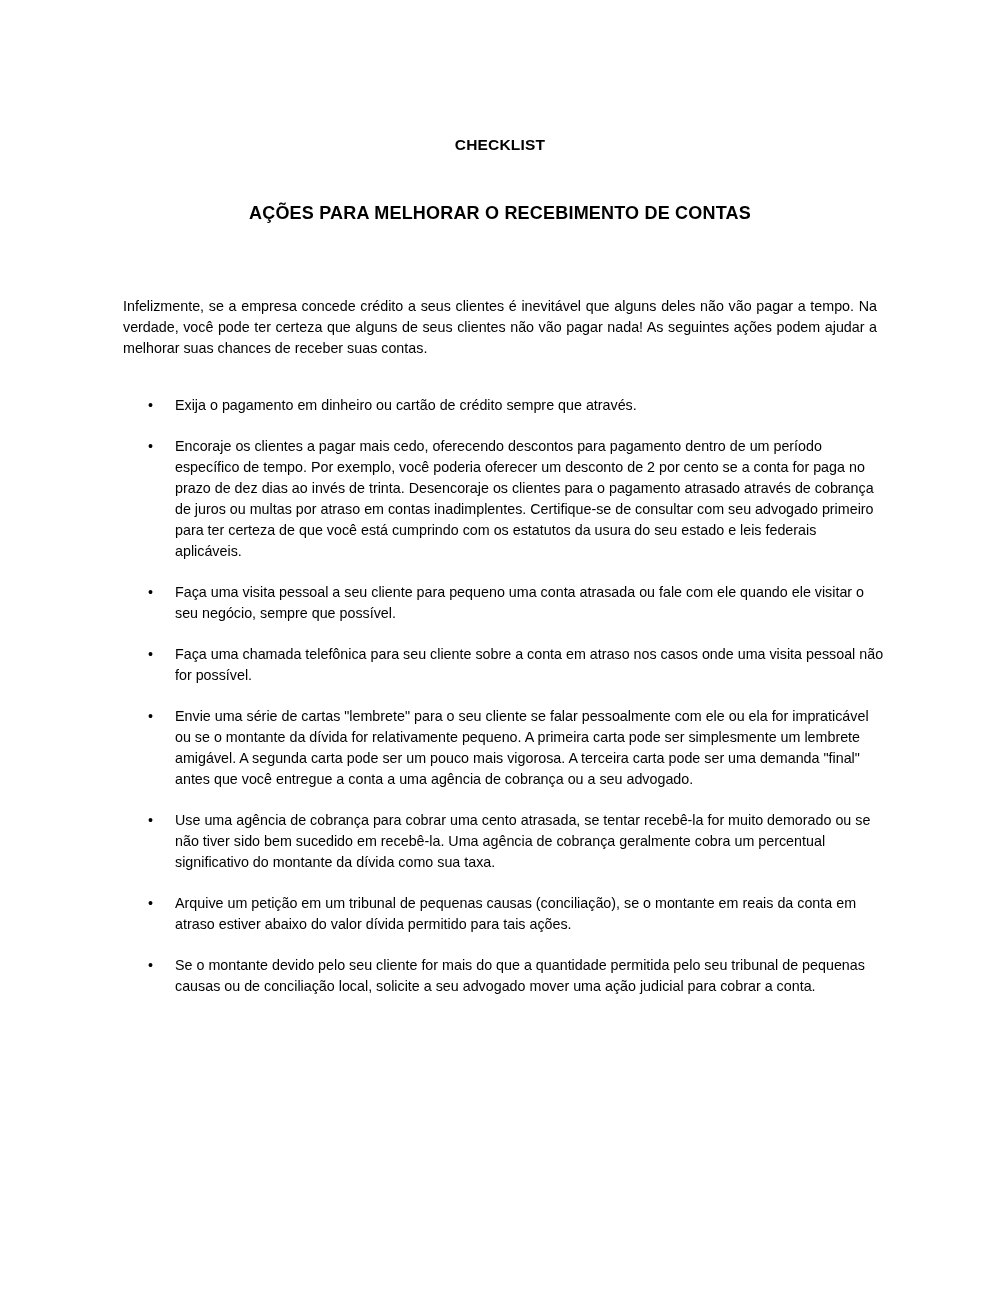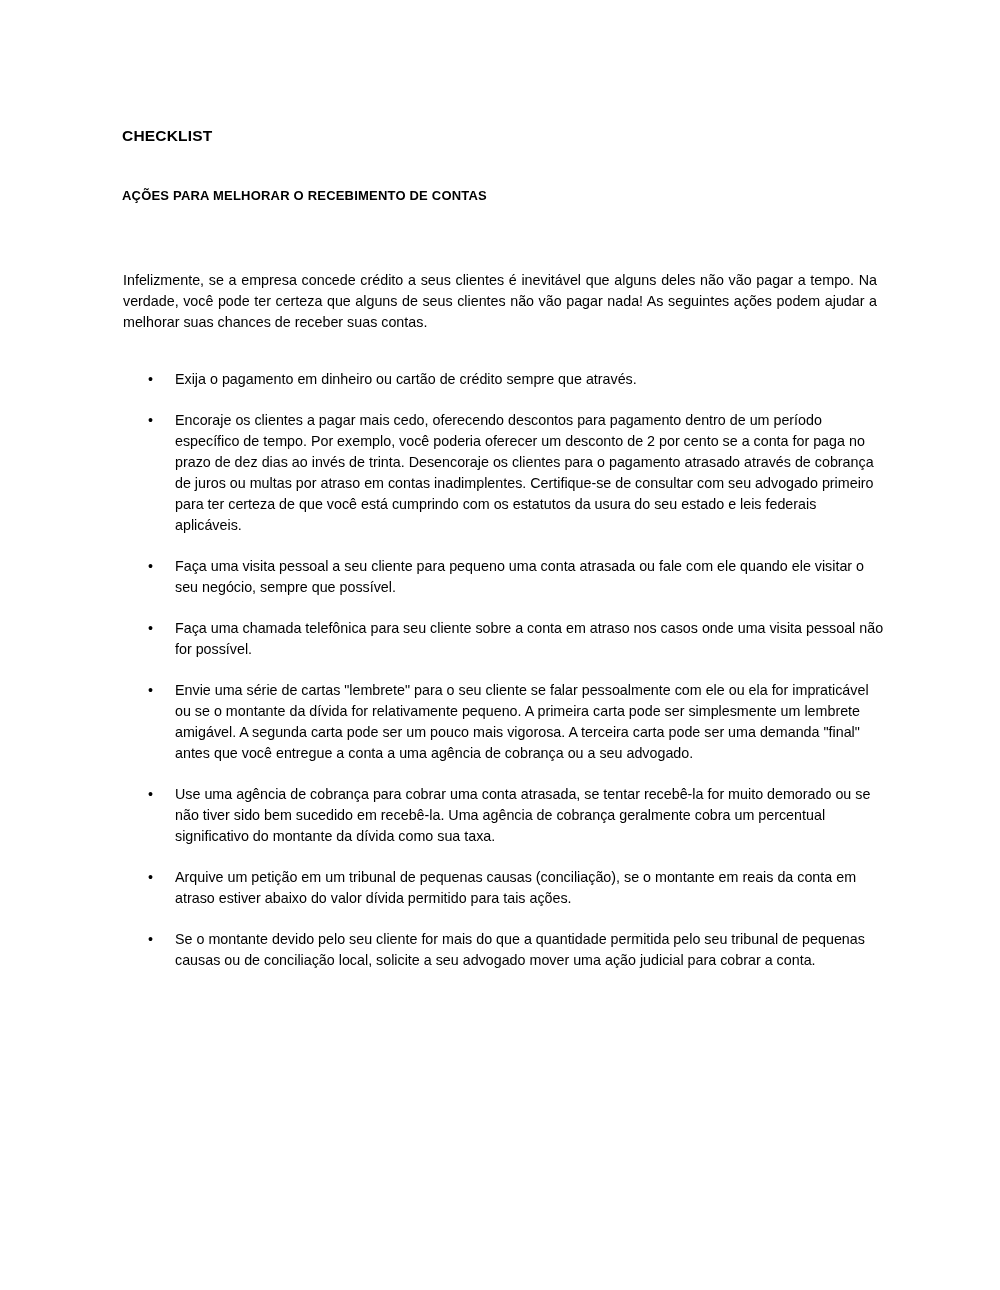--- a/index.html
+++ b/index.html
@@ -26,34 +26,34 @@
   }
 
   .content {
     position: absolute;
     left: 115px;
     top: 0;
     width: 770px;
   }
 
   .doc-title {
-    text-align: left;
+    text-align: center;
     font-weight: bold;
     font-size: 15.5px;
     letter-spacing: 0.2px;
     line-height: 21px;
-    margin: 7px;
+    margin: 16px;
   }
 
   .title-main {
     padding-top: 118px;
   }
 
   .title-sub {
-    font-size: 13px;
+    font-size: 18px;
     padding-top: 32px;
   }
 
   .intro {
     margin: 8px;
     padding-top: 56px;
     font-size: 14.3px;
     line-height: 21px;
     text-align: justify;
     text-justify: inter-word;
@@ -128,21 +128,21 @@
         <span class="bullet-text">Faça uma chamada telefônica para seu cliente sobre a conta em atraso nos casos onde uma visita pessoal não for possível.</span>
       </li>
 
       <li class="bullet-item">
         <span class="bullet-marker">•</span>
         <span class="bullet-text">Envie uma série de cartas "lembrete" para o seu cliente se falar pessoalmente com ele ou ela for impraticável ou se o montante da dívida for relativamente pequeno. A primeira carta pode ser simplesmente um lembrete amigável. A segunda carta pode ser um pouco mais vigorosa. A terceira carta pode ser uma demanda "final" antes que você entregue a conta a uma agência de cobrança ou a seu advogado.</span>
       </li>
 
       <li class="bullet-item">
         <span class="bullet-marker">•</span>
-        <span class="bullet-text">Use uma agência de cobrança para cobrar uma conta atrasada, se tentar recebê-la for muito demorado ou se não tiver sido bem sucedido em recebê-la. Uma agência de cobrança geralmente cobra um percentual significativo do montante da dívida como sua taxa.</span>
+        <span class="bullet-text">Use uma agência de cobrança para cobrar uma cento atrasada, se tentar recebê-la for muito demorado ou se não tiver sido bem sucedido em recebê-la. Uma agência de cobrança geralmente cobra um percentual significativo do montante da dívida como sua taxa.</span>
       </li>
 
       <li class="bullet-item">
         <span class="bullet-marker">•</span>
         <span class="bullet-text">Arquive um petição em um tribunal de pequenas causas (conciliação), se o montante em reais da conta em atraso estiver abaixo do valor dívida permitido para tais ações.</span>
       </li>
 
       <li class="bullet-item">
         <span class="bullet-marker">•</span>
         <span class="bullet-text">Se o montante devido pelo seu cliente for mais do que a quantidade permitida pelo seu tribunal de pequenas causas ou de conciliação local, solicite a seu advogado mover uma ação judicial para cobrar a conta.</span>

